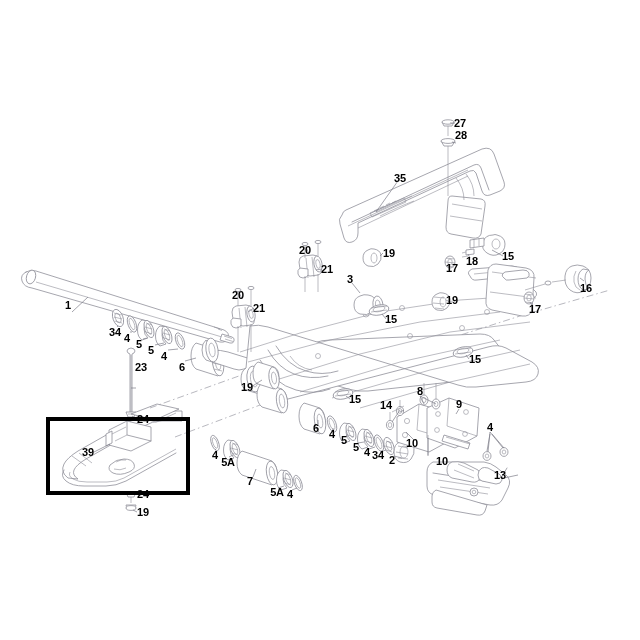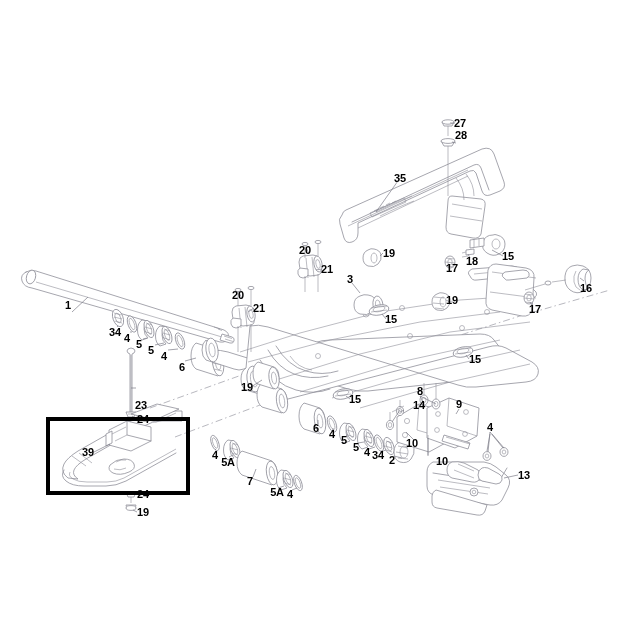--- a/index.html
+++ b/index.html
@@ -471,21 +471,21 @@
   <div class="hl-box" id="hl-box" style="left: 46px; top: 417px; width: 144px; height: 78px; border-color: rgb(0, 0, 0);"></div>
 
   <div id="callouts">
       <div class="callout" style="left: 68px; top: 305px; color: rgb(0, 0, 0);">1</div>
       <div class="callout" style="left: 115px; top: 332px; color: rgb(0, 0, 0);">34</div>
       <div class="callout" style="left: 127px; top: 338px; color: rgb(0, 0, 0);">4</div>
       <div class="callout" style="left: 139px; top: 344px; color: rgb(0, 0, 0);">5</div>
       <div class="callout" style="left: 151px; top: 350px; color: rgb(0, 0, 0);">5</div>
       <div class="callout" style="left: 164px; top: 356px; color: rgb(0, 0, 0);">4</div>
       <div class="callout" style="left: 182px; top: 367px; color: rgb(0, 0, 0);">6</div>
-      <div class="callout" style="left: 141px; top: 405px; color: rgb(0, 0, 0);">23</div>
+      <div class="callout" style="left: 141px; top: 367px; color: rgb(0, 0, 0);">23</div>
       <div class="callout" style="left: 143px; top: 419px; color: rgb(0, 0, 0);">24</div>
       <div class="callout" style="left: 88px; top: 452px; color: rgb(0, 0, 0);">39</div>
       <div class="callout" style="left: 143px; top: 494px; color: rgb(0, 0, 0);">24</div>
       <div class="callout" style="left: 143px; top: 512px; color: rgb(0, 0, 0);">19</div>
       <div class="callout" style="left: 238px; top: 295px; color: rgb(0, 0, 0);">20</div>
       <div class="callout" style="left: 259px; top: 308px; color: rgb(0, 0, 0);">21</div>
       <div class="callout" style="left: 305px; top: 250px; color: rgb(0, 0, 0);">20</div>
       <div class="callout" style="left: 327px; top: 269px; color: rgb(0, 0, 0);">21</div>
       <div class="callout" style="left: 350px; top: 279px; color: rgb(0, 0, 0);">3</div>
       <div class="callout" style="left: 389px; top: 253px; color: rgb(0, 0, 0);">19</div>
@@ -508,21 +508,21 @@
       <div class="callout" style="left: 356px; top: 447px; color: rgb(0, 0, 0);">5</div>
       <div class="callout" style="left: 367px; top: 452px; color: rgb(0, 0, 0);">4</div>
       <div class="callout" style="left: 378px; top: 455px; color: rgb(0, 0, 0);">34</div>
       <div class="callout" style="left: 392px; top: 460px; color: rgb(0, 0, 0);">2</div>
       <div class="callout" style="left: 215px; top: 455px; color: rgb(0, 0, 0);">4</div>
       <div class="callout" style="left: 228px; top: 462px; color: rgb(0, 0, 0);">5A</div>
       <div class="callout" style="left: 250px; top: 481px; color: rgb(0, 0, 0);">7</div>
       <div class="callout" style="left: 277px; top: 492px; color: rgb(0, 0, 0);">5A</div>
       <div class="callout" style="left: 290px; top: 494px; color: rgb(0, 0, 0);">4</div>
       <div class="callout" style="left: 420px; top: 391px; color: rgb(0, 0, 0);">8</div>
-      <div class="callout" style="left: 419px; top: 405px; color: rgb(0, 0, 0);">14</div>
+      <div class="callout" style="left: 386px; top: 405px; color: rgb(0, 0, 0);">14</div>
       <div class="callout" style="left: 459px; top: 404px; color: rgb(0, 0, 0);">9</div>
       <div class="callout" style="left: 412px; top: 443px; color: rgb(0, 0, 0);">10</div>
       <div class="callout" style="left: 428px; top: 461px; color: rgb(0, 0, 0); margin-left: 14px;">10</div>
       <div class="callout" style="left: 490px; top: 427px; color: rgb(0, 0, 0);">4</div>
-      <div class="callout" style="left: 524px; top: 475px; color: rgb(0, 0, 0);">13</div>
+      <div class="callout" style="left: 500px; top: 475px; color: rgb(0, 0, 0);">13</div>
     </div>
 
 </div>
 
 </body></html>

